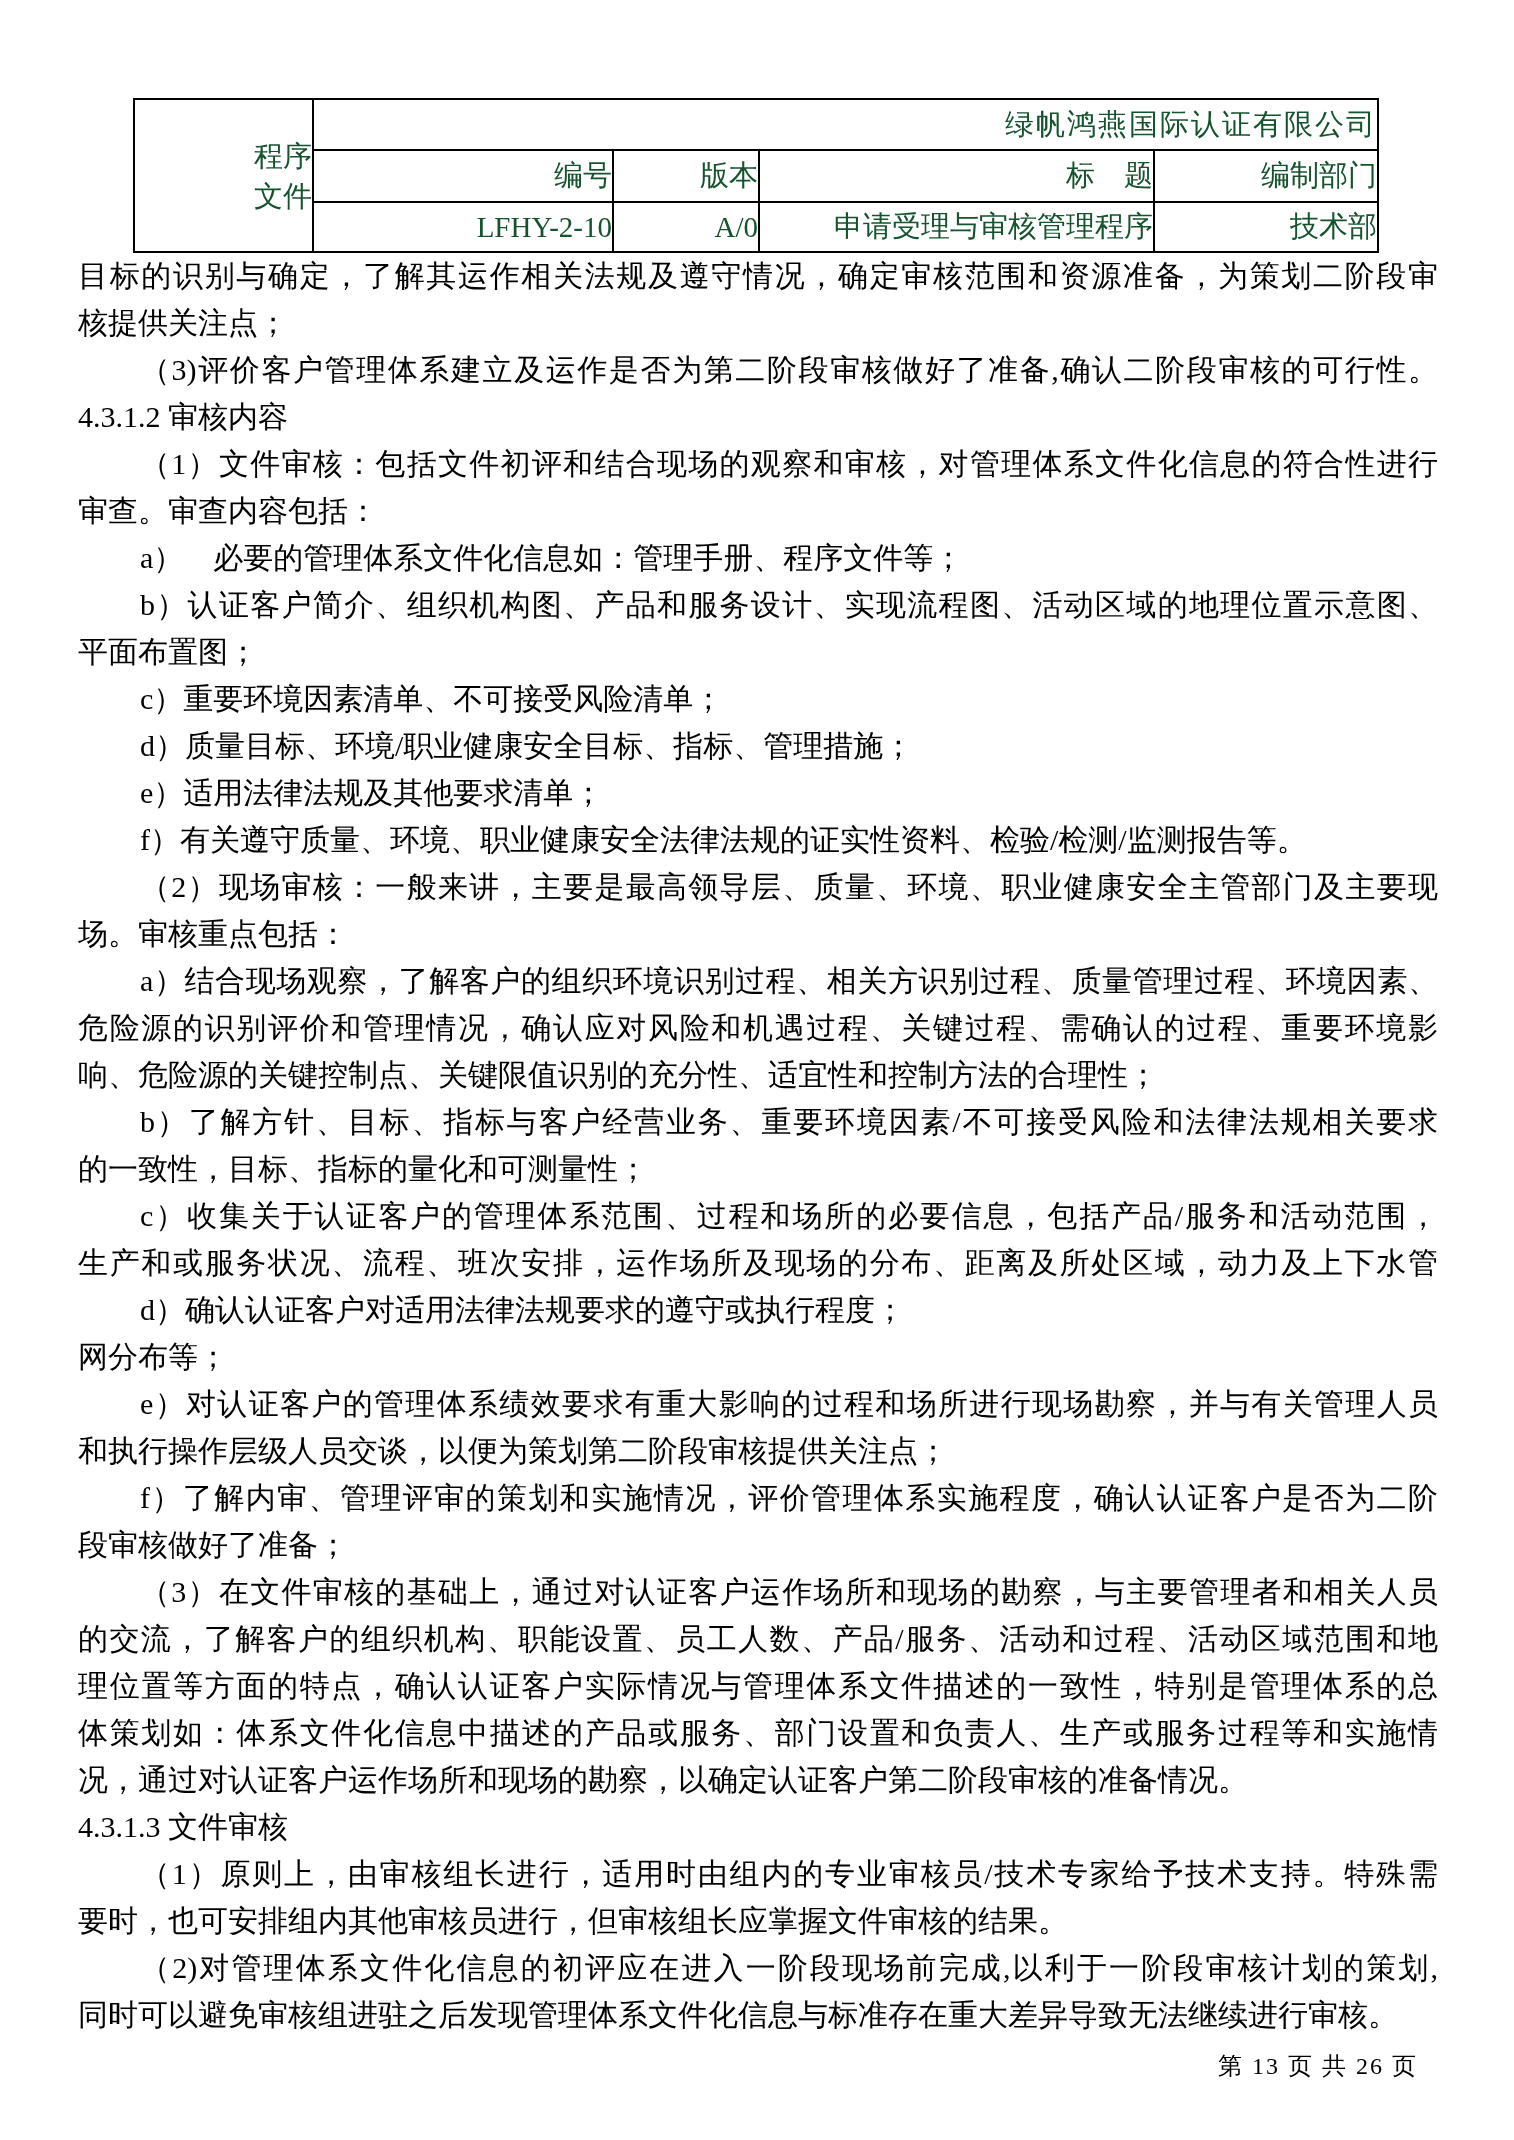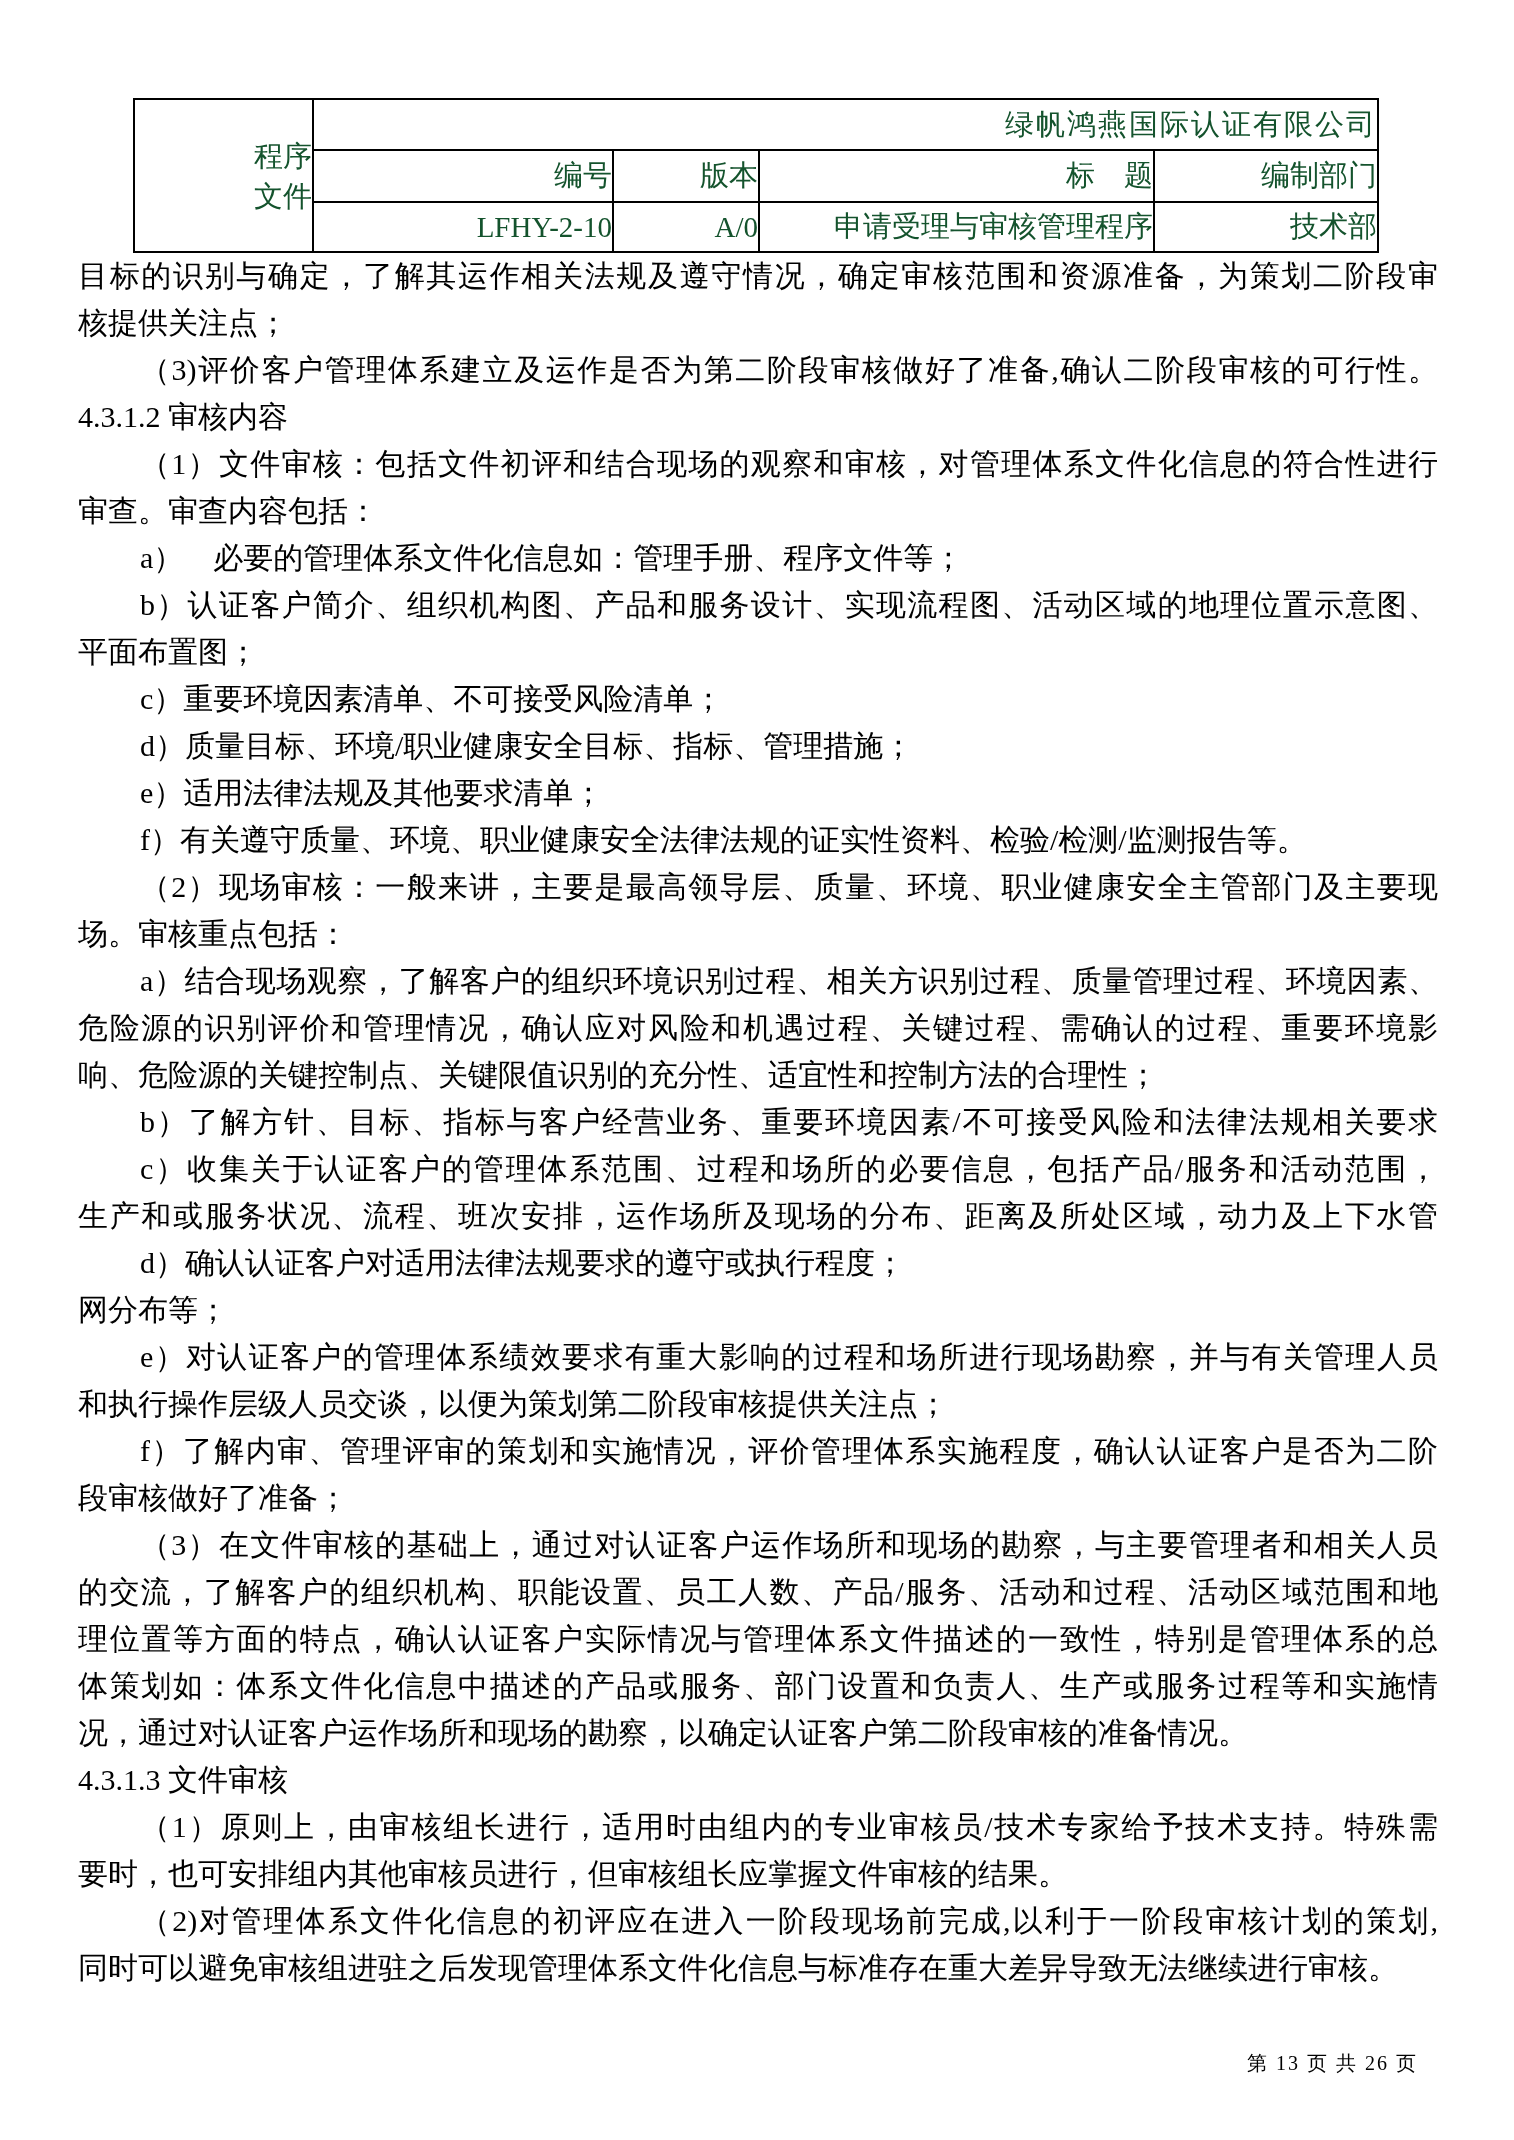--- a/index.html
+++ b/index.html
@@ -62,21 +62,21 @@
   .line.ind { padding-left: 62px; }
   .line.j {
     text-align: justify;
     text-align-last: justify;
   }
   
   .footer {
     position: absolute;
     top: 2050px;
     right: 96px;
-    font-size: 20px;
+    font-size: 24px;
     letter-spacing: 2px;
   }
 </style>
 </head>
 <body>
 
 <div class="page">
 
   <table class="hdr">
     <colgroup>
@@ -122,20 +122,21 @@
       <div class="line ind">c）重要环境因素清单、不可接受风险清单；</div>
       <div class="line ind">d）质量目标、环境/职业健康安全目标、指标、管理措施；</div>
       <div class="line ind">e）适用法律法规及其他要求清单；</div>
       <div class="line ind">f）有关遵守质量、环境、职业健康安全法律法规的证实性资料、检验/检测/监测报告等。</div>
       <div class="line ind j">（2）现场审核：一般来讲，主要是最高领导层、质量、环境、职业健康安全主管部门及主要现</div>
       <div class="line">场。审核重点包括：</div>
       <div class="line ind j">a）结合现场观察，了解客户的组织环境识别过程、相关方识别过程、质量管理过程、环境因素、</div>
       <div class="line j">危险源的识别评价和管理情况，确认应对风险和机遇过程、关键过程、需确认的过程、重要环境影</div>
       <div class="line">响、危险源的关键控制点、关键限值识别的充分性、适宜性和控制方法的合理性；</div>
       <div class="line ind j">b）了解方针、目标、指标与客户经营业务、重要环境因素/不可接受风险和法律法规相关要求</div>
+      <div class="line">的一致性，目标、指标的量化和可测量性；</div>
       <div class="line ind j">c）收集关于认证客户的管理体系范围、过程和场所的必要信息，包括产品/服务和活动范围，</div>
       <div class="line j">生产和或服务状况、流程、班次安排，运作场所及现场的分布、距离及所处区域，动力及上下水管</div>
       <div class="line ind">d）确认认证客户对适用法律法规要求的遵守或执行程度；</div>
       <div class="line">网分布等；</div>
       <div class="line ind j">e）对认证客户的管理体系绩效要求有重大影响的过程和场所进行现场勘察，并与有关管理人员</div>
       <div class="line">和执行操作层级人员交谈，以便为策划第二阶段审核提供关注点；</div>
       <div class="line ind j">f）了解内审、管理评审的策划和实施情况，评价管理体系实施程度，确认认证客户是否为二阶</div>
       <div class="line">段审核做好了准备；</div>
       <div class="line ind j">（3）在文件审核的基础上，通过对认证客户运作场所和现场的勘察，与主要管理者和相关人员</div>
       <div class="line j">的交流，了解客户的组织机构、职能设置、员工人数、产品/服务、活动和过程、活动区域范围和地</div>

